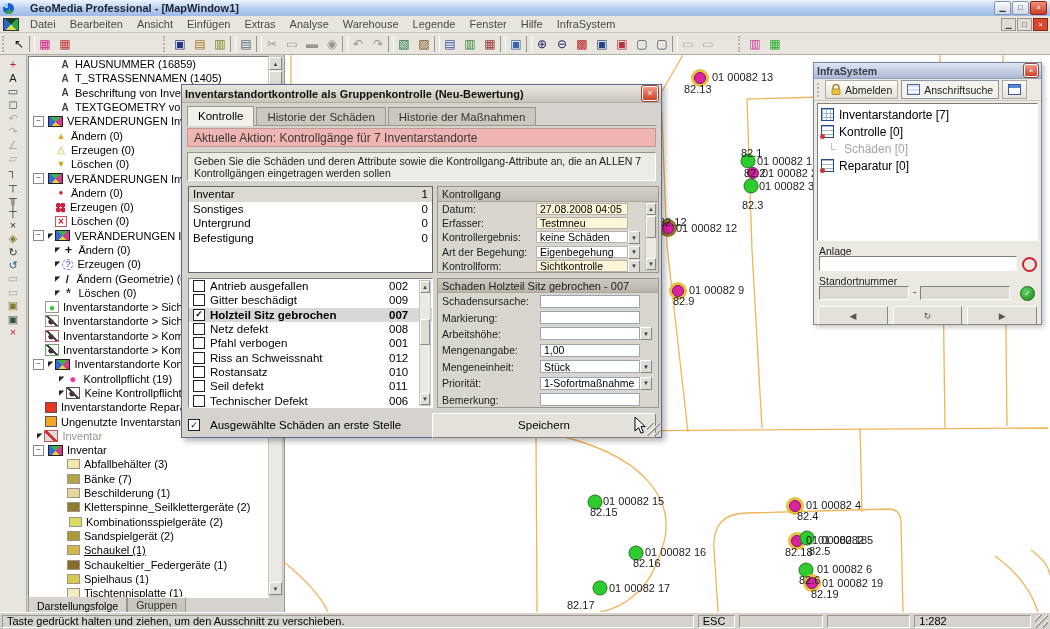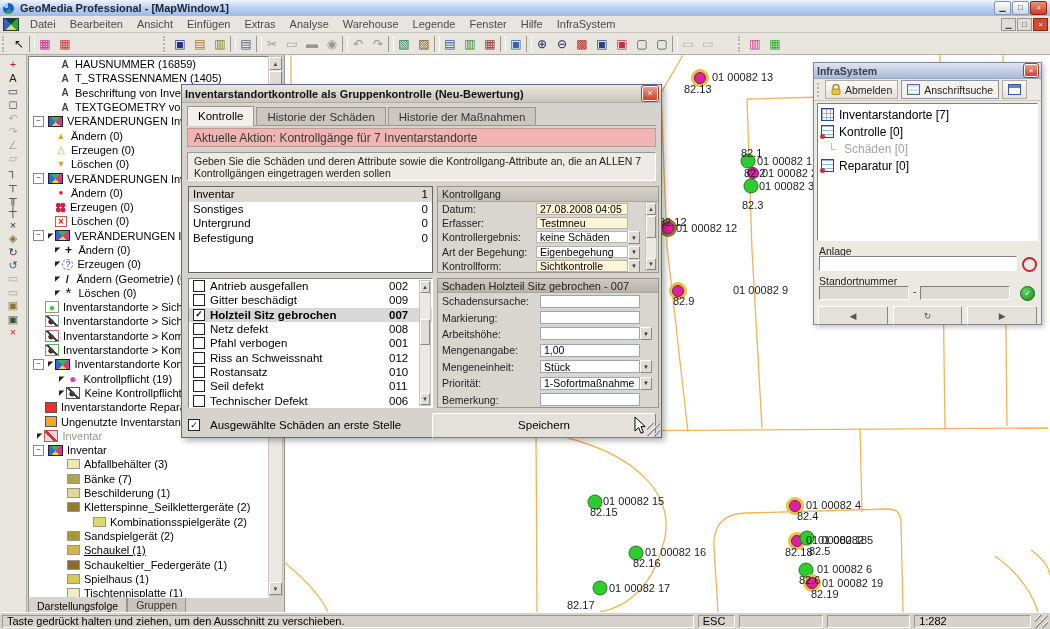--- a/index.html
+++ b/index.html
@@ -1,20 +1,20 @@
 <!DOCTYPE html>
 <html style="--green: #2ecc2e; --pink: #dc21a2; --halo: #e5c044; --line: #f0b050; --banner: #f0b4b2;"><head>
 <meta charset="utf-8">
 <style>
   html,body{margin:0;padding:0}
   body{width:1050px;height:629px;position:relative;overflow:hidden;
        font-family:"Liberation Sans",sans-serif;font-size:11px;color:#000;background:#d6d3ce}
   .abs{position:absolute}
   
-  #titlebar{left:0;top:0;width:1050px;height:16px;display:flex;align-items:center;gap:6px;
+  #titlebar{left:0;top:0;width:1050px;height:16px;display:flex;align-items:center;gap:16px;
     padding:0 3px;box-sizing:border-box;background:linear-gradient(#eef4fd,#b6cdf0 55%,#9db9e6);z-index:6}
   #applogo{width:11px;height:11px;border-radius:50%;flex:none;
     background:conic-gradient(#1c5ccc 0 35%,#2ca044 35% 60%,#1c5ccc 60% 80%,#8fd0ff 80%)}
   #apptitle{font-weight:bold;color:#1c2434;flex:1;white-space:nowrap;overflow:hidden}
   .wbtn{width:15px;height:12px;flex:none;display:flex;align-items:center;justify-content:center;
     font-size:8px;line-height:8px;color:#334;background:linear-gradient(#fdfdfd,#cfd6e4);
     border:1px solid #8694b4;border-radius:2px;margin-left:1px}
   .wbtn.close{background:linear-gradient(#f0907c,#cf3b22);color:#fff;border-color:#8c2414}
   
   #menubar{left:0;top:16px;width:1050px;height:17px;display:flex;align-items:center;gap:0;
@@ -297,21 +297,21 @@
     <span class="mlb" style="left: 762px; top: 167px;">01 00082 2</span>
 
     <span class="mlb" style="left: 759px; top: 180px;">01 00082 3</span>
 
     <span class="mlb" style="left: 742px; top: 199px;">82.3</span>
 
     <span class="mlb" style="left: 659px; top: 216px;">82.12</span>
 
     <span class="mlb" style="left: 676px; top: 222px;">01 00082 12</span>
 
-    <span class="mlb" style="left: 689px; top: 284px; margin-left: 44px;">01 00082 9</span>
+    <span class="mlb" style="left: 689px; top: 284px;">01 00082 9</span>
 
     <span class="mlb" style="left: 673px; top: 295px;">82.9</span>
 
     <span class="mlb" style="left: 603px; top: 495px;">01 00082 15</span>
 
     <span class="mlb" style="left: 590px; top: 506px;">82.15</span>
 
     <span class="mlb" style="left: 645px; top: 546px;">01 00082 16</span>
 
     <span class="mlb" style="left: 633px; top: 557px;">82.16</span>
@@ -831,21 +831,21 @@
         <span class="ic ic-sw" style="background: rgb(227, 215, 154);"></span>
         <span class="lbl">Beschilderung (1)</span>
       </div>
 
       <div class="lrow" style="padding-left: 38px;">
 
         <span class="ic ic-sw" style="background: rgb(142, 125, 42);"></span>
         <span class="lbl">Kletterspinne_Seilklettergeräte (2)</span>
       </div>
 
-      <div class="lrow" style="padding-left: 40px; margin-left: 24px;">
+      <div class="lrow" style="padding-left: 40px;">
 
         <span class="ic ic-sw" style="background: rgb(221, 218, 100);"></span>
         <span class="lbl">Kombinationsspielgeräte (2)</span>
       </div>
 
       <div class="lrow" style="padding-left: 38px;">
 
         <span class="ic ic-sw" style="background: rgb(167, 154, 51);"></span>
         <span class="lbl">Sandspielgerät (2)</span>
       </div>

